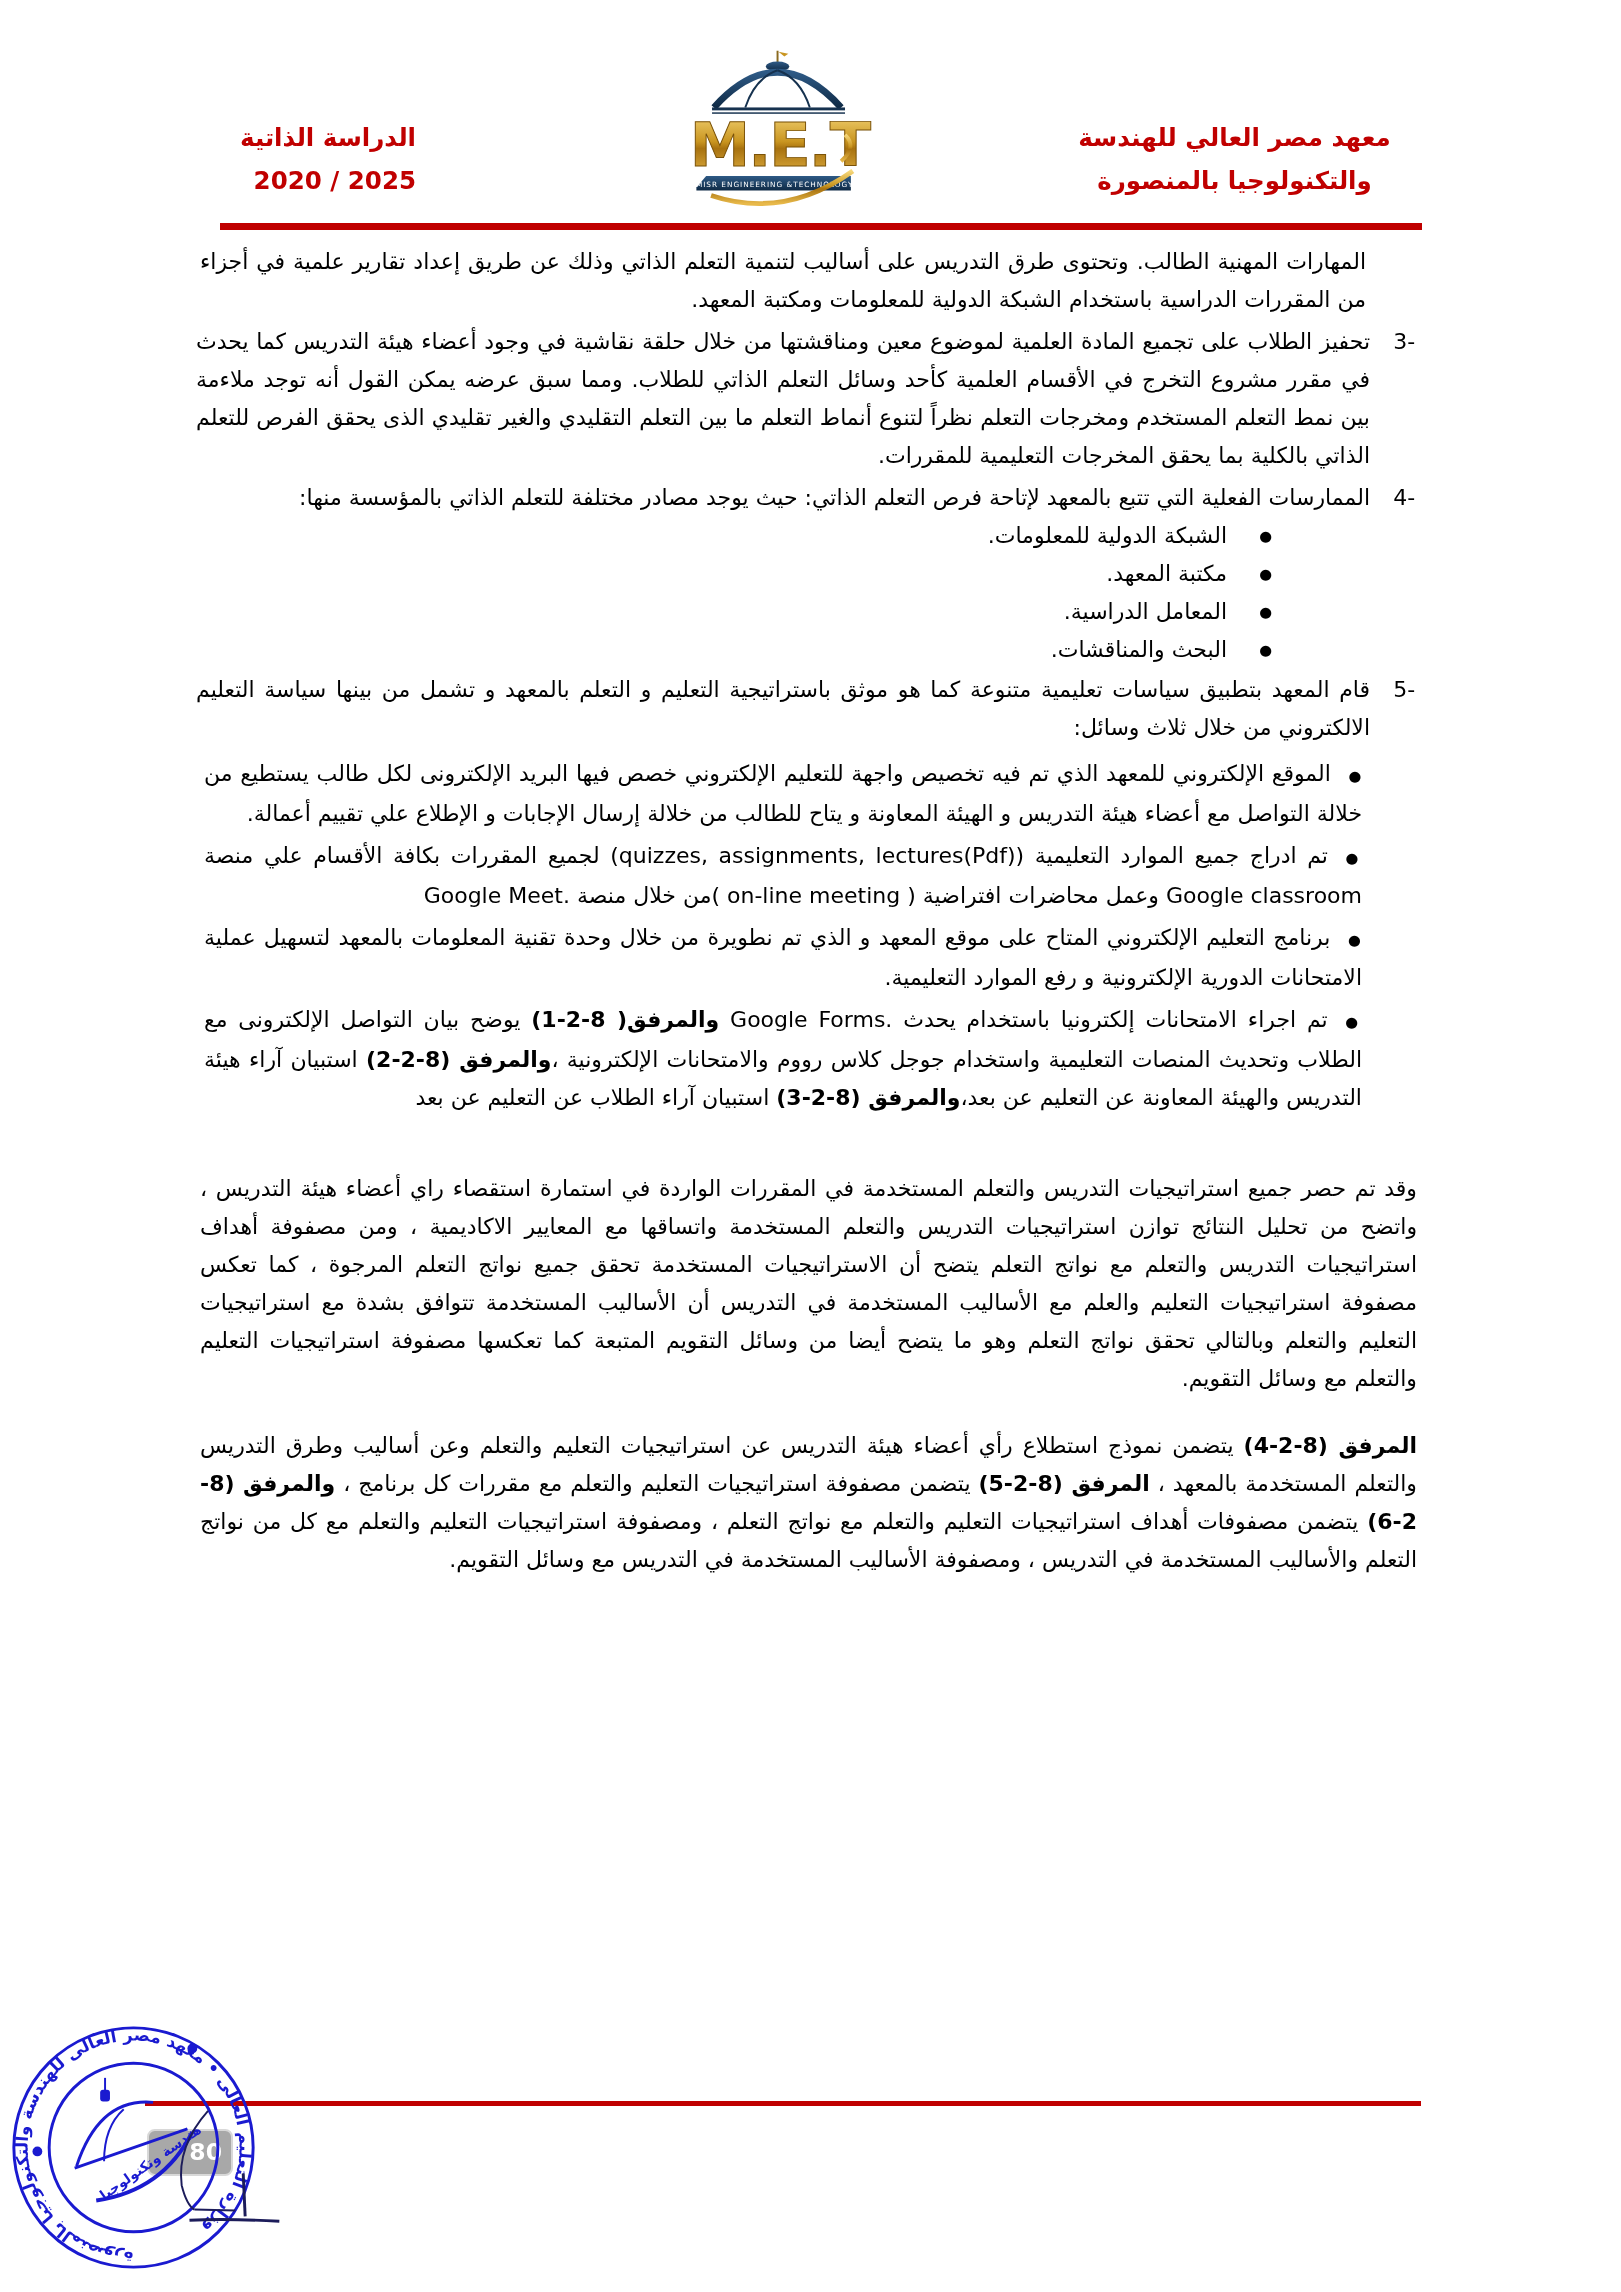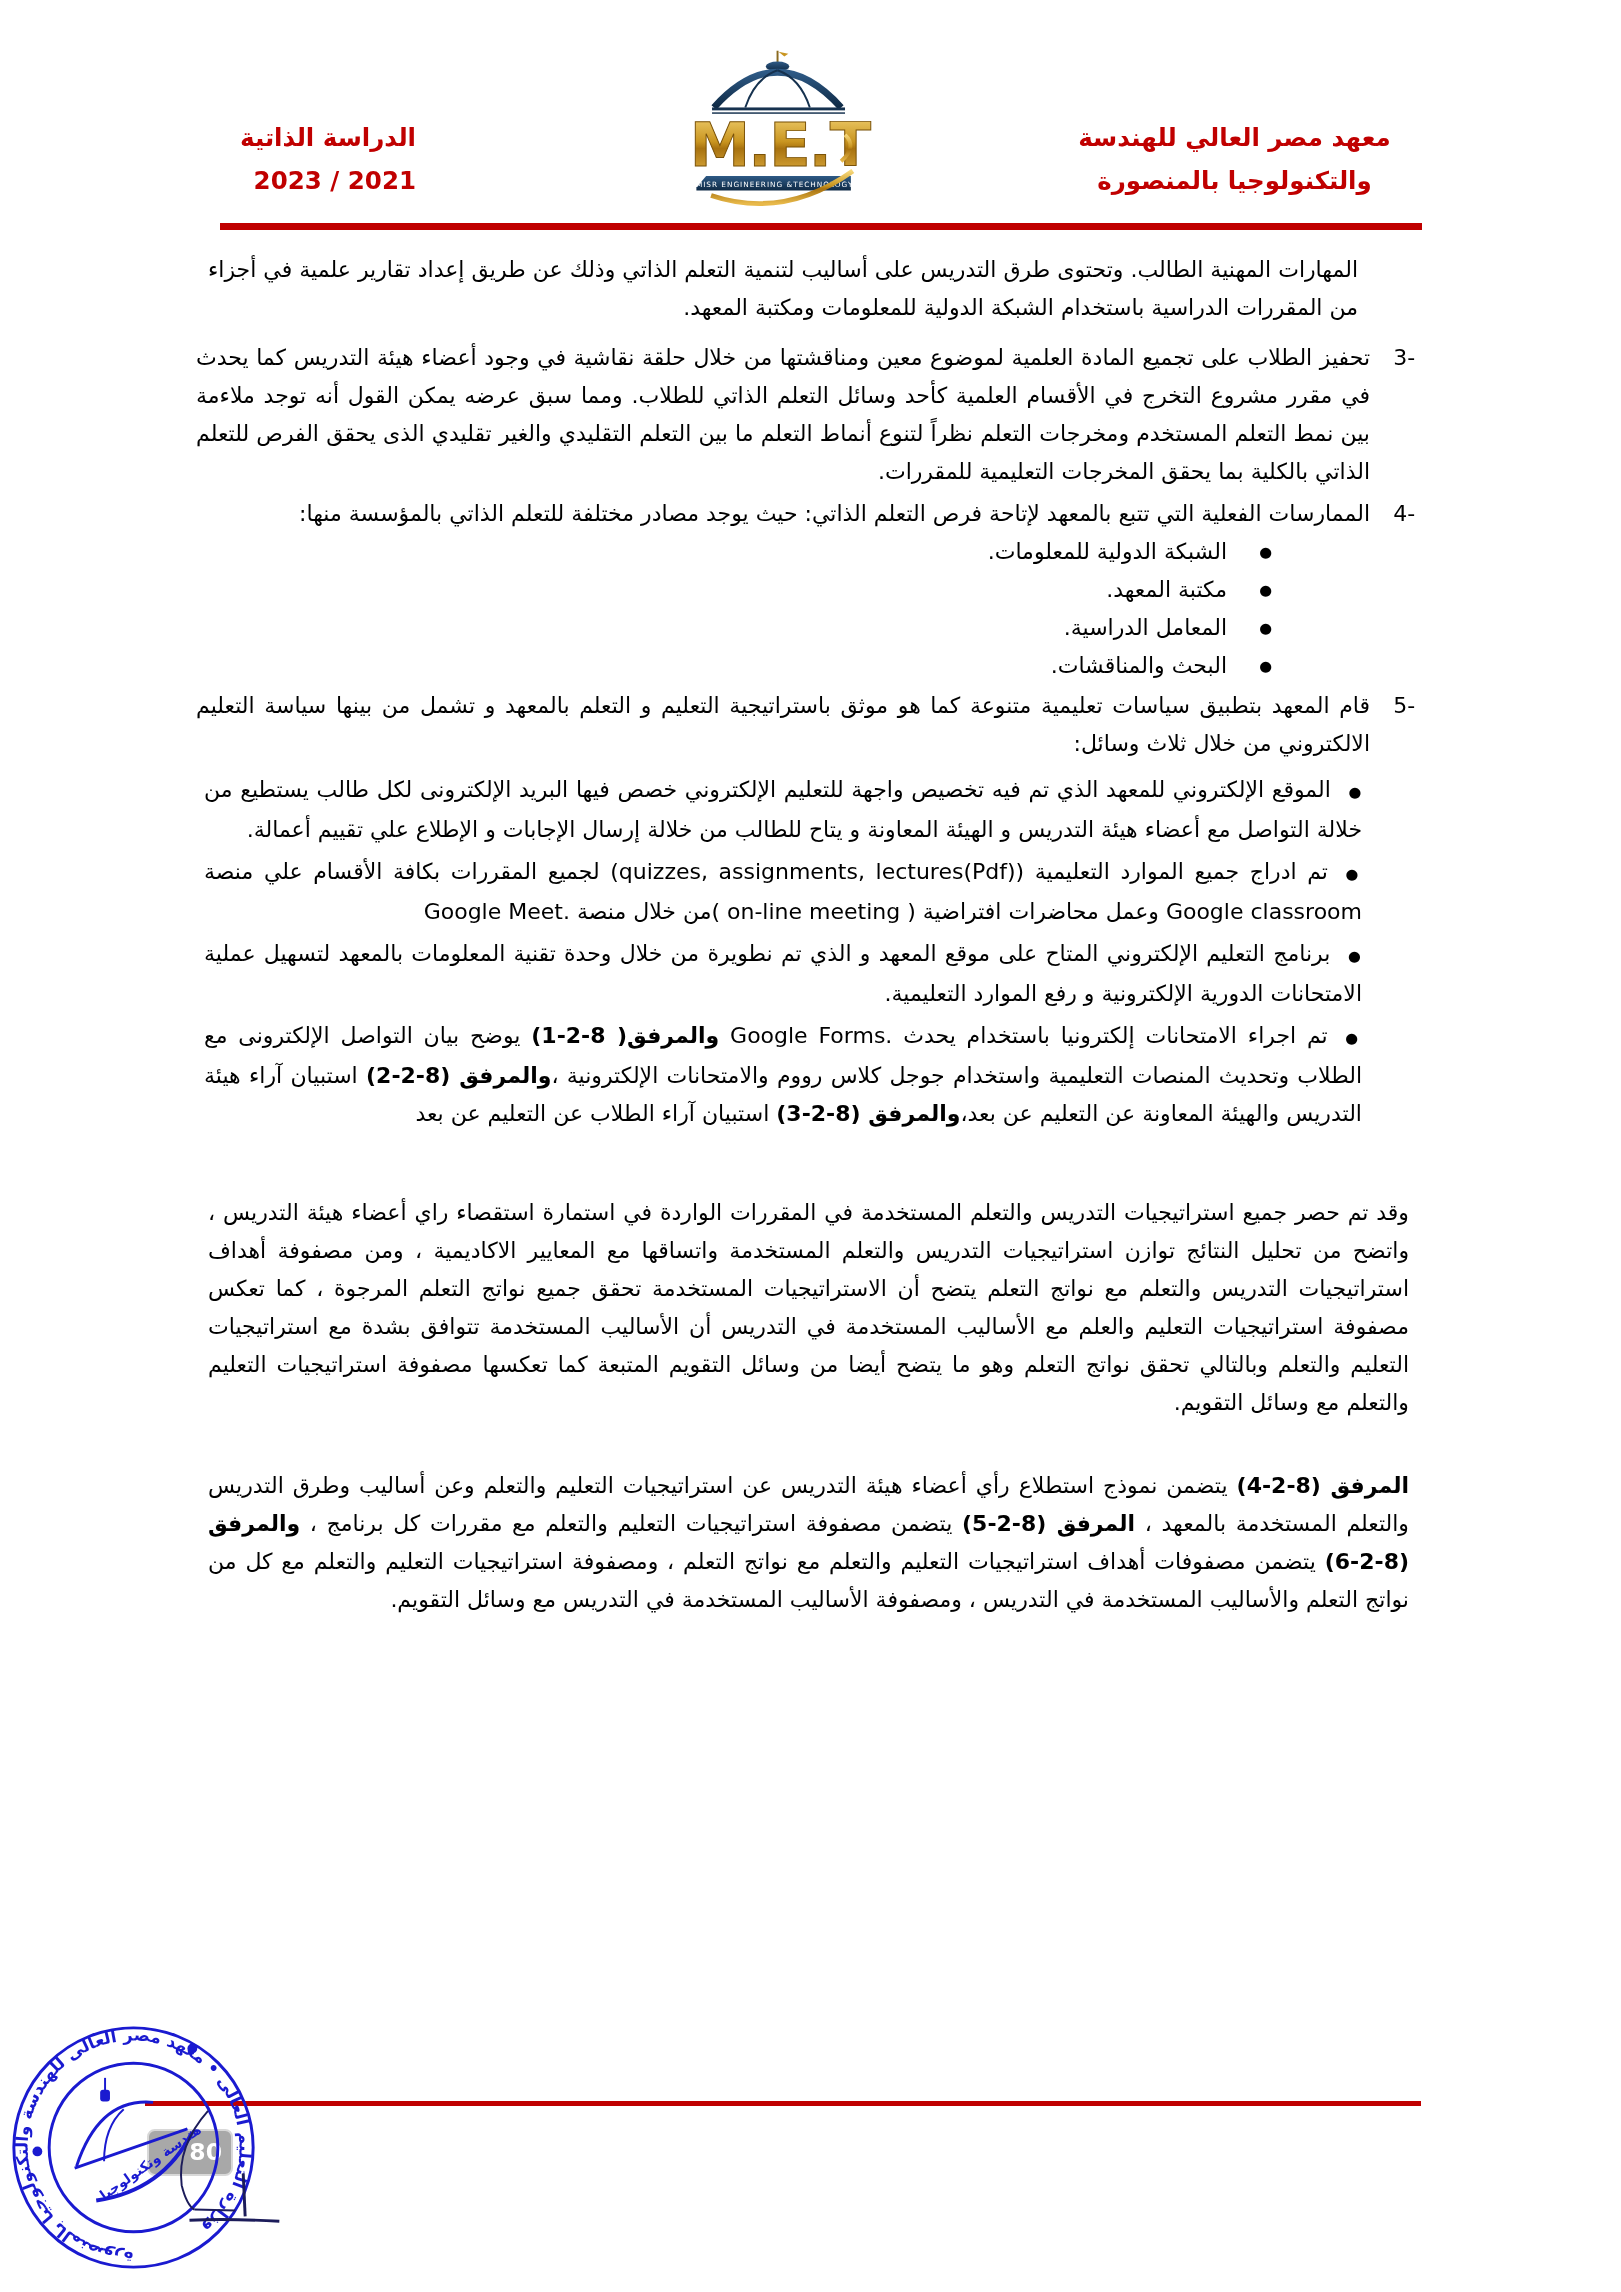--- a/index.html
+++ b/index.html
@@ -12,21 +12,21 @@
   .hdr-left { position: absolute; top: 116px; left: 220px; width: 196px; 
               direction: rtl; color: #c00000; font-weight: bold; font-size: 24.5px; line-height: 43px; }
   .logo { position: absolute; top: 39px; left: 667px; width: 225px; height: 176px; }
   .red-rule { position: absolute; left: 220px; width: 1202px; height: 6.9px; background: #c00000; }
   .rule-top { top: 223px; }
   .rule-bottom { top: 2101px; left: 145px; width: 1276px; height: 4.9px; }
 
   
   .content { position: absolute; top: 239px; left: 196px; width: 1225px; direction: rtl;
              font-size: 22px; line-height: 38px; text-align: justify; }
-  .content p { margin: 12px; }
+  .content p { margin: 4px; }
   .ind { padding-right: 51px; }
   .num-item { position: relative; padding-right: 51px; }
   .num-item .num { position: absolute; right: 5.9px; top: 0; direction: ltr; }
   .plain-list { list-style: none; margin: 0; padding: 0; }
   .plain-list li { position: relative; padding-right: 194px; }
   .plain-list li::before { content: "\25CF"; position: absolute; right: 149px; font-size: 14.7px; }
   .bul-list { list-style: none; margin: 8px; padding: 0; }
   .bul-list li { position: relative; padding-right: 51px; margin-bottom: 3.9px; }
   .bul-list li .b { font-size: 14.7px; margin-left: 17.6px; }
   .gap { height: 41px; }
@@ -78,21 +78,21 @@
 
     <path d="M30 152 L40 140 L188 140 L188 155 L30 155 Z" fill="url(#navy)"></path>
     <text x="110" y="151" text-anchor="middle" font-family="DejaVu Sans, sans-serif" font-size="7.5" fill="#ffffff" letter-spacing="1">MISR ENGINEERING &amp;TECHNOLOGY</text>
     <path d="M45 160 Q120 185 190 135" fill="none" stroke="url(#gold)" stroke-width="5"></path>
     <path d="M178 125 Q195 110 182 98" fill="none" stroke="url(#gold)" stroke-width="4"></path>
   </svg>
 </div>
 
 <div class="hdr-left">
   <div>الدراسة الذاتية</div>
-  <div>2021 / 2023</div>
+  <div>2025 / 2020</div>
 </div>
 
 <div class="red-rule rule-top"></div>
 
 <div class="content">
 
   <p class="ind">المهارات المهنية الطالب. وتحتوى طرق التدريس على أساليب لتنمية التعلم الذاتي وذلك عن طريق إعداد تقارير علمية في أجزاء من المقررات الدراسية باستخدام الشبكة الدولية للمعلومات ومكتبة المعهد.</p>
 
   <div class="num-item">
     <span class="num">3-</span>

